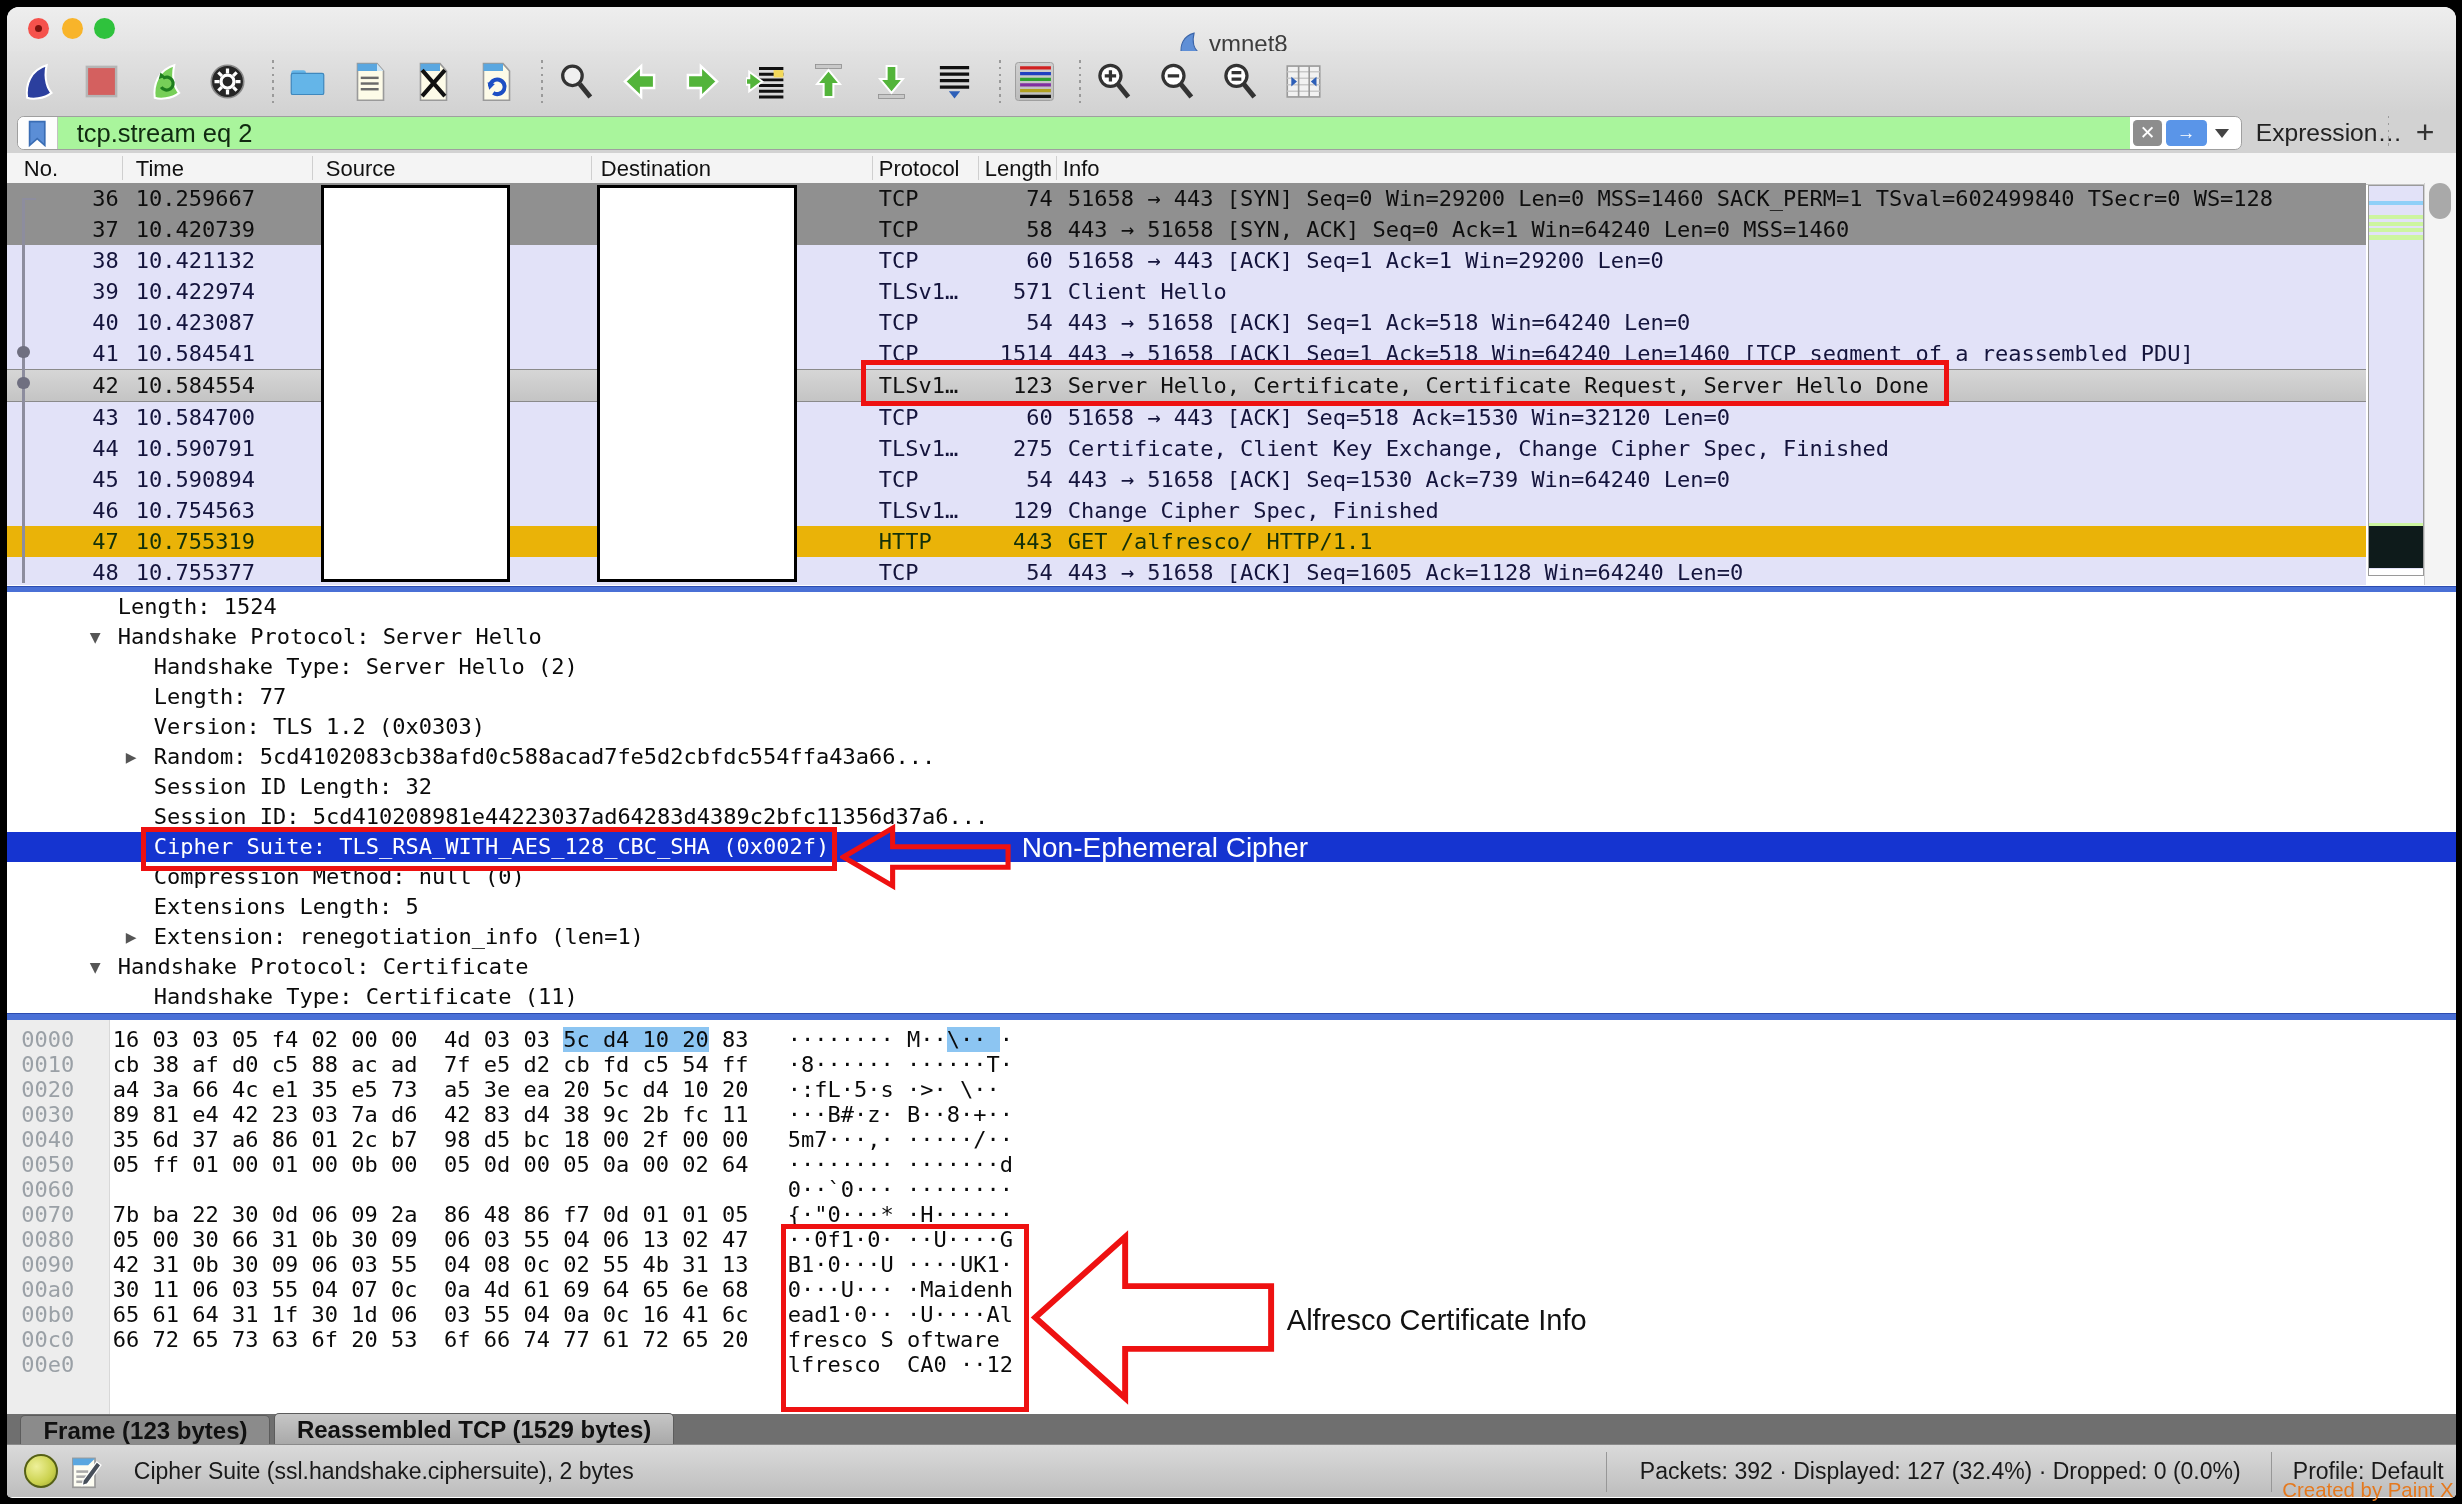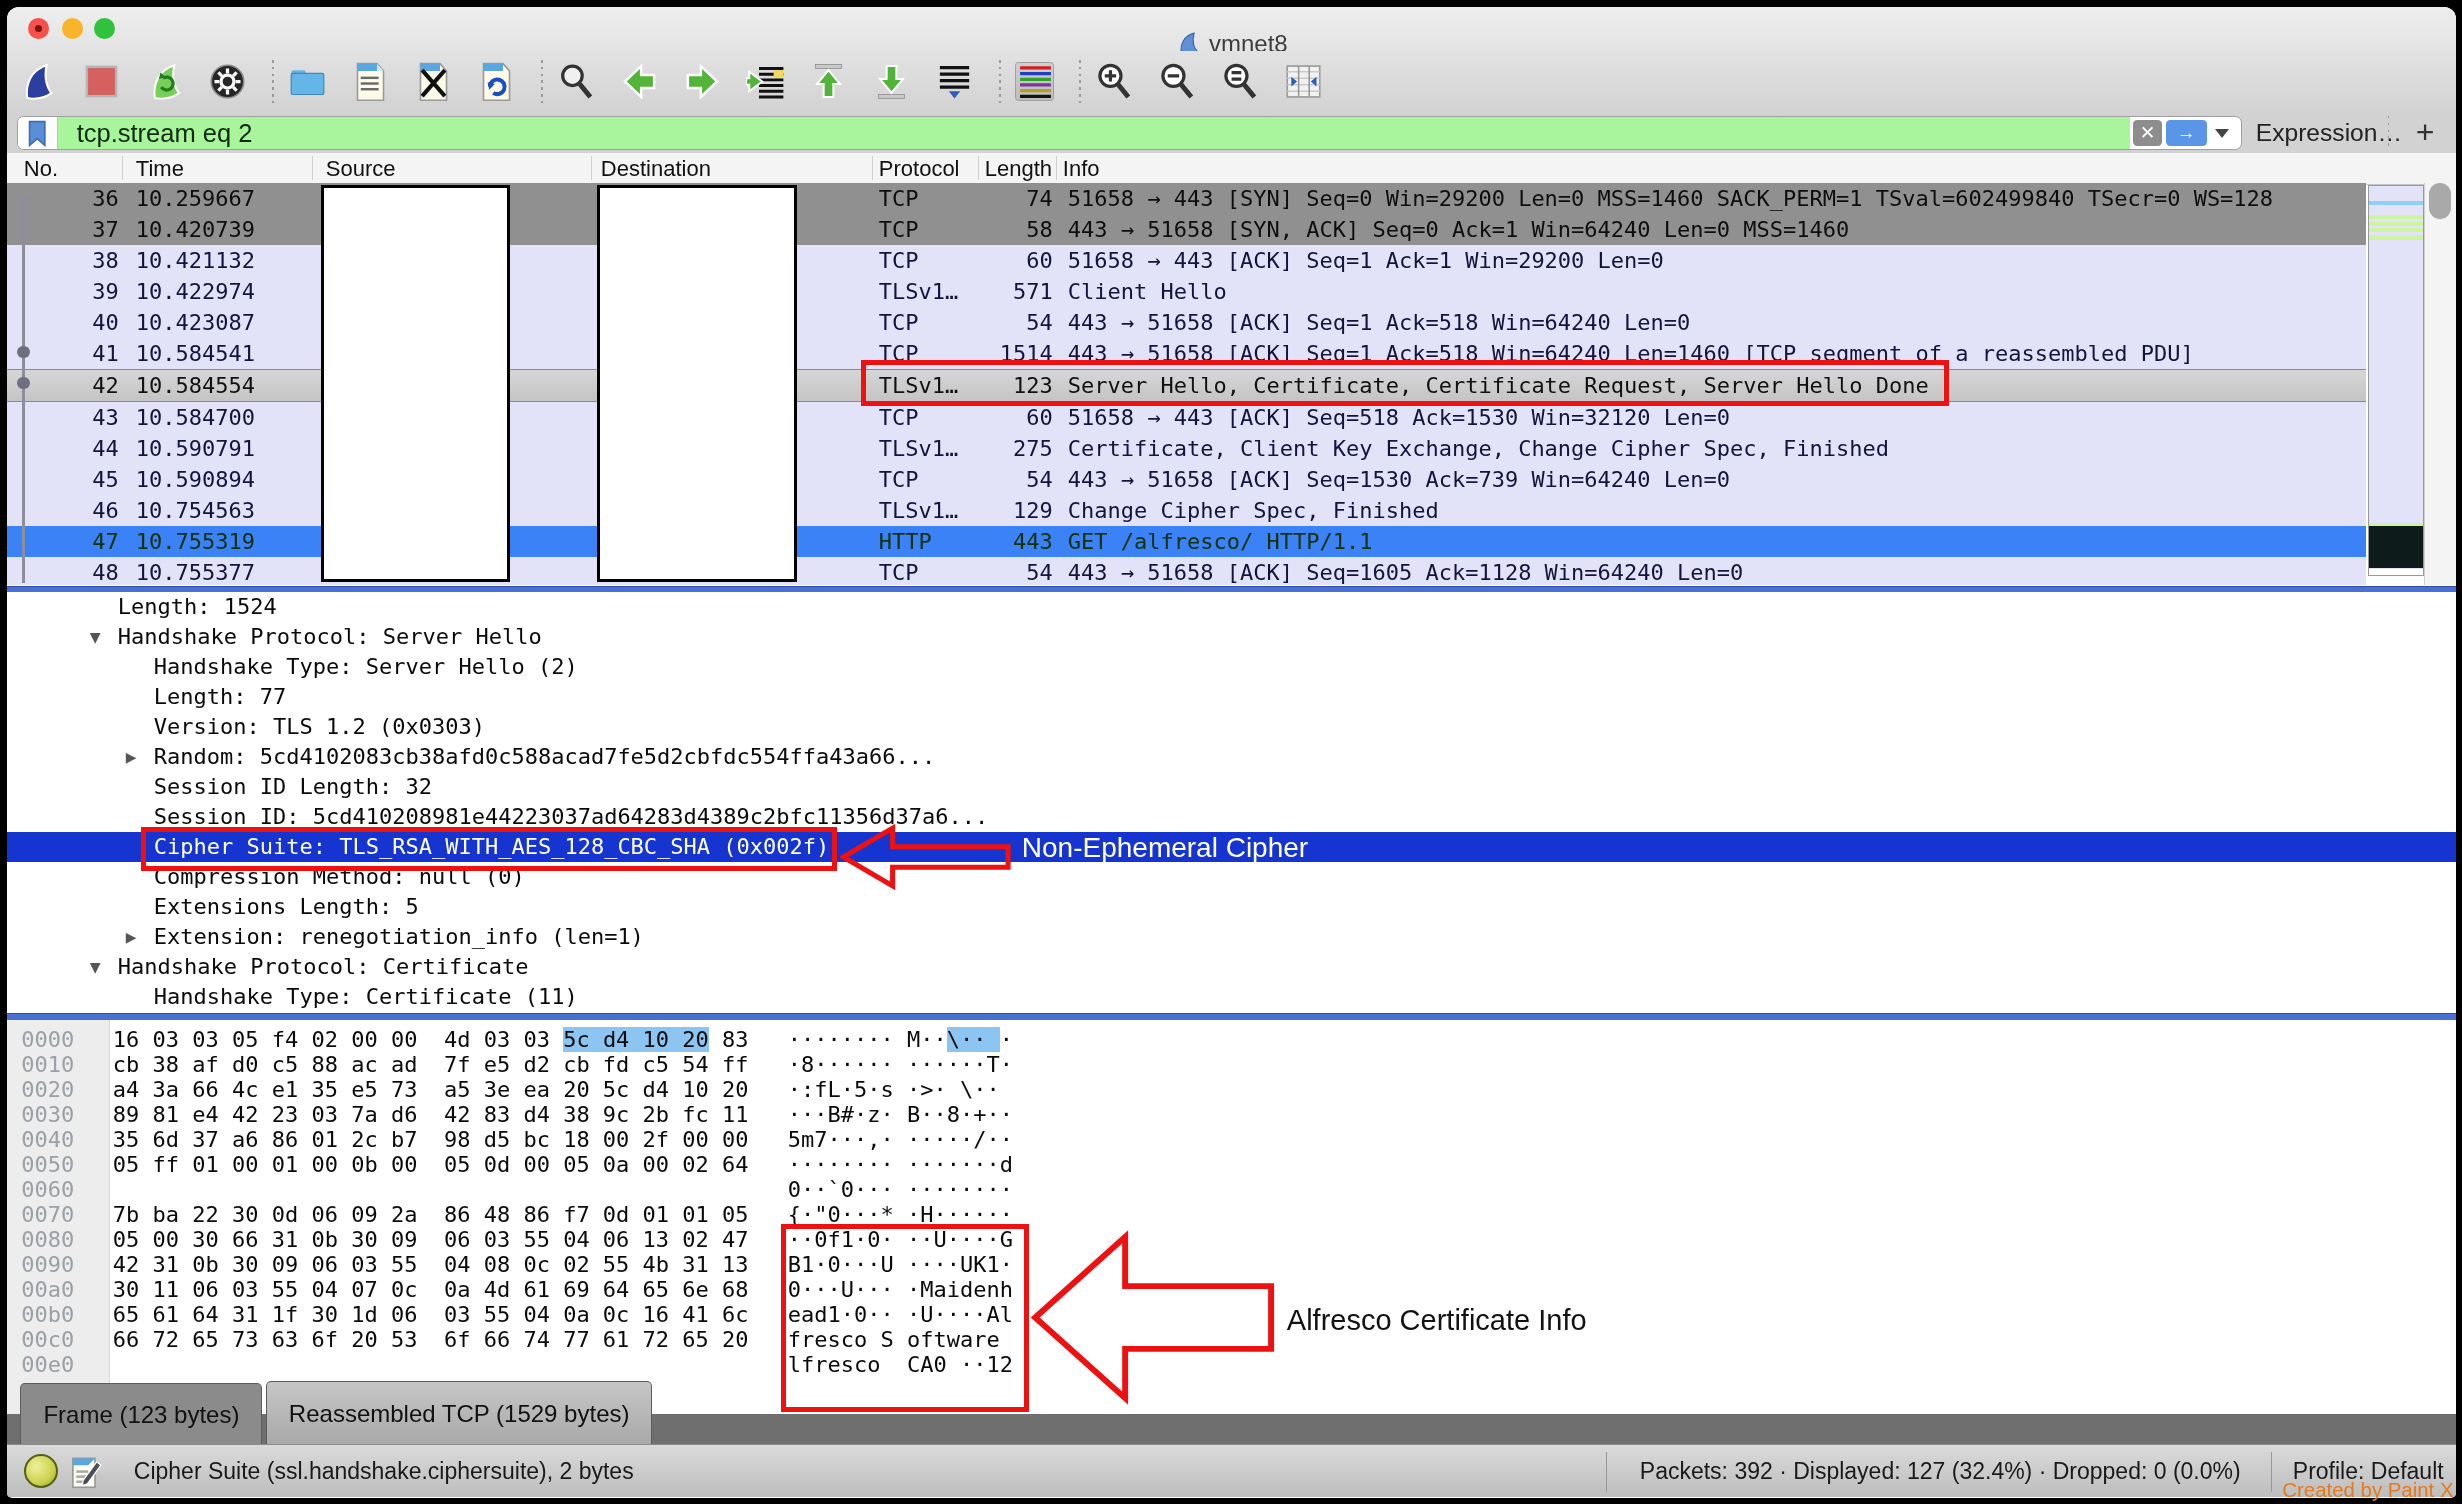--- a/index.html
+++ b/index.html
@@ -39,21 +39,21 @@
               background-image:repeating-linear-gradient(#9a9a9a 0 2.5px,transparent 2.5px 6.8px);}
   .fb-plus{position:absolute;left:2403px;top:0;height:40px;display:flex;align-items:center;font-size:32px;color:#333;background:none;border:none;}
   
   .colheader{position:absolute;left:0;top:146px;width:100%;height:31px;background:#f4f4f4;border-bottom:0.8px solid #c4c4c4;}
   .colheader .hcell{position:absolute;top:0;height:31px;line-height:31px;font-size:22px;color:#111;}
   .colheader .hsep{position:absolute;top:3.4px;height:24px;width:0.8px;background:#cfcfcf;}
   .plist{position:absolute;left:0;top:176px;width:2359px;height:402px;overflow:hidden;background:#fff;
          font-family:"DejaVu Sans Mono","Liberation Mono",monospace;font-size:22px;}
   .prow{position:relative;width:100%;height:31px;line-height:31px;white-space:nowrap;}
   .prow.lav{background:#e2e2f8;color:#14143c;}
-  .prow.green{background:#3b82f6;color:#12300a;}
+  .prow.green{background:#eab308;color:#12300a;}
   .prow.gray{background:#909090;color:#0e0e0e;}
   .prow.selected{background:linear-gradient(#d6d6d6,#c4c4c4);color:#111;border-top:0.8px solid #8a8a8a;border-bottom:0.8px solid #8a8a8a;}
   .cell{position:absolute;top:0;height:31px;}
   .c-no{left:17px;width:95px;text-align:right;}
   .c-time{left:129px;}
   .c-proto{left:872px;}
   .c-len{left:937px;width:109px;text-align:right;}
   .c-info{left:1061px;}
   .redact{position:absolute;top:178px;height:397px;background:#fff;border:3.4px solid #000;box-sizing:border-box;}
   .relline{position:absolute;left:15.3px;top:193px;width:2.5px;height:383px;background:#8d8d9e;}
@@ -81,21 +81,21 @@
   .h-hex{position:absolute;left:106px;}
   .h-asc{position:absolute;left:781px;}
   .hl{background:#8cc5f2;}
   
   .anno{position:absolute;pointer-events:none;}
   .redbox{position:absolute;border:5.1px solid #ee1111;box-sizing:border-box;background:transparent;}
   .note-white{position:absolute;color:#fff;font-size:28px;font-family:"Liberation Sans",sans-serif;}
   .note-black{position:absolute;color:#111;font-size:29px;font-family:"Liberation Sans",sans-serif;}
   
   .tabbar{position:absolute;left:0;top:1407px;width:100%;height:31px;background:#6f6f6f;display:flex;align-items:flex-end;padding-left:13.6px;box-sizing:border-box;}
-  .tab{height:29px;line-height:29px;padding:16px 22px;font-size:24px;color:#111;background:#8b8b8b;border:0.8px solid #5c5c5c;border-bottom:none;border-radius:5.1px 5.1px 0 0;margin-right:3.4px;}
+  .tab{height:29px;line-height:29px;padding:0 22px;font-size:24px;color:#111;background:#8b8b8b;border:0.8px solid #5c5c5c;border-bottom:none;border-radius:5.1px 5.1px 0 0;margin-right:3.4px;font-weight:bold;}
   .tab.sel{background:linear-gradient(#c6c6c6,#a8a8a8);height:31px;line-height:31px;}
   .statusbar{position:absolute;left:0;top:1437px;width:100%;height:53px;
              background:linear-gradient(#dadada,#bdbdbd);border-top:0.8px solid #8a8a8a;box-sizing:border-box;}
   .expertdot{position:absolute;left:17px;top:9.3px;width:34px;height:34px;border-radius:50%;
              background:radial-gradient(circle at 35% 35%, #eef09a, #cbd24e 60%, #9aa32e);border:2.5px solid #556015;box-sizing:border-box;}
   .editicon{position:absolute;left:64px;top:10.2px;}
   .st-text{position:absolute;top:0;height:53px;line-height:53px;font-size:23px;color:#1a1a1a;white-space:nowrap;}
   .st-sep{position:absolute;top:6.8px;height:40px;width:0.8px;background:#979797;}
   .watermark{position:absolute;right:8.5px;bottom:1.7px;color:#e5791e;font-size:20.4px;font-family:"Liberation Sans",sans-serif;}
 </style>

